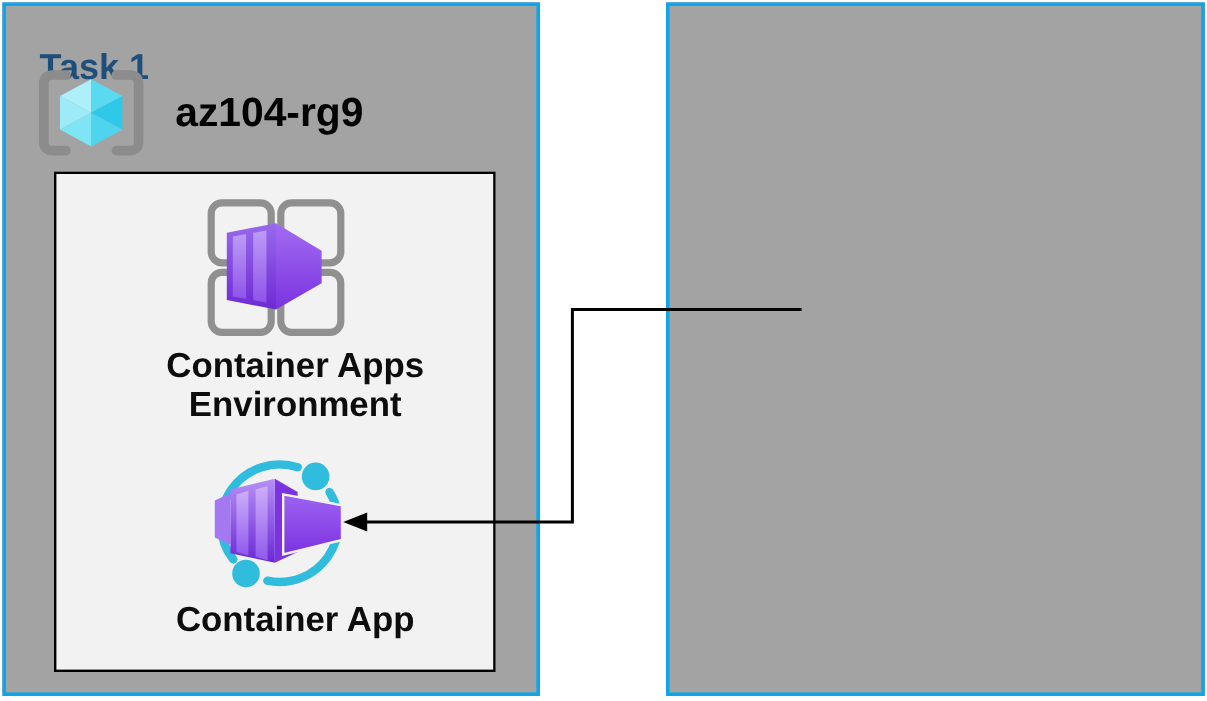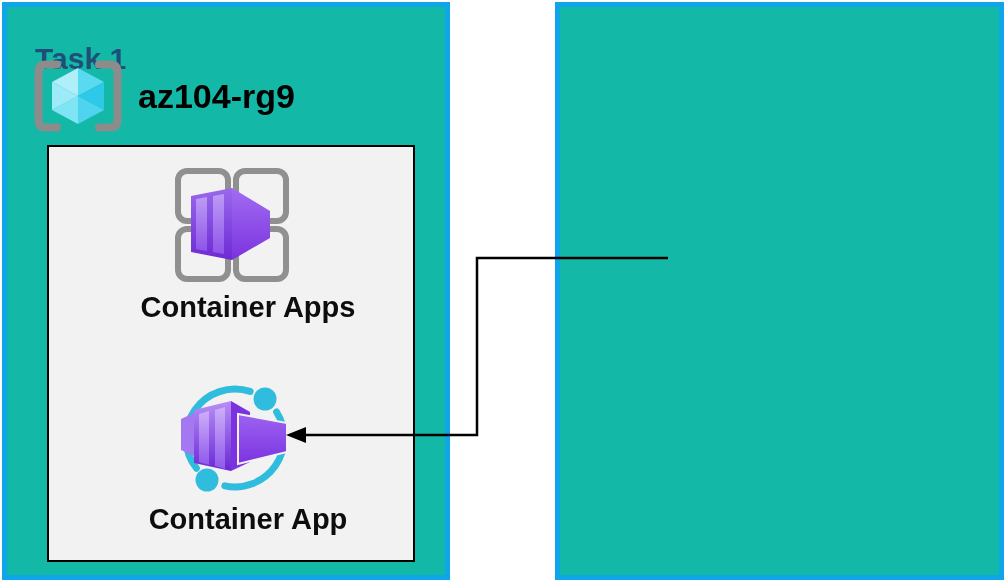--- a/index.html
+++ b/index.html
@@ -8,36 +8,36 @@
     width: 1006px; height: 584px;
     background: #ffffff;
     font-family: "Liberation Sans", sans-serif;
     position: relative;
     overflow: hidden;
   }
   .canvas { position: absolute; inset: 0; width: 1006px; height: 584px; }
 
   .outer-box {
     position: absolute;
-    background: #14b8a6;
-    border: 5px solid #0ea5e9;
+    background: #a3a3a3;
+    border: 3px solid #0ea5e9;
   }
   #task1-box { left: 2px; top: 2px; width: 448px; height: 578px; }
   #task2-box { left: 555px; top: 2px; width: 449px; height: 578px; }
 
   .task-title {
     position: absolute; left: 28px; top: 10px;
     font-size: 30px; font-weight: bold;
     color: #1F4E79;
     letter-spacing: 0px;
   }
 
   .rg-row {
     position: absolute; left: 26px; top: 52px;
-    display: flex; align-items: center; gap: 15px;
+    display: flex; align-items: center; gap: 25px;
   }
   .rg-label { font-size: 34px; font-weight: bold; color: #000000; }
 
   .inner-box {
     position: absolute;
     background: #F2F2F2;
     border: 2px solid #000000;
   }
   #task1-inner { left: 40px; top: 138px; width: 368px; height: 417px; }
   #task2-inner { left: 45px; top: 141px; width: 365px; height: 310px; }
@@ -114,20 +114,21 @@
           <rect x="8" y="66" width="50" height="50" rx="9"></rect>
           <rect x="66" y="66" width="50" height="50" rx="9"></rect>
         </g>
         <polygon points="21,33 62,25 62,97 21,89" fill="url(#envFront)"></polygon>
         <polygon points="26,36 37,34 37,88 26,86" fill="url(#envStripe)"></polygon>
         <polygon points="43,33 54,31 54,91 43,89" fill="url(#envStripe)"></polygon>
         <polygon points="62,25 100,48 100,75 62,97" fill="url(#envRight)"></polygon>
       </svg>
       <div class="node-label" id="env-label">
         <span style="display:block">Container Apps</span>
+        <span style="display:block">Environment</span>
       </div>
 
       <svg id="app-icon" width="114" height="114" viewBox="0 0 114 114">
         <defs>
           <linearGradient id="appFront" x1="0" y1="0" x2="0" y2="1">
             <stop offset="0" stop-color="#B78FF6"></stop>
               <stop offset="1" stop-color="#6A28D5"></stop>
           </linearGradient>
           <linearGradient id="appStripe" x1="0" y1="0" x2="0" y2="1">
             <stop offset="0" stop-color="#CDAEF9"></stop>

